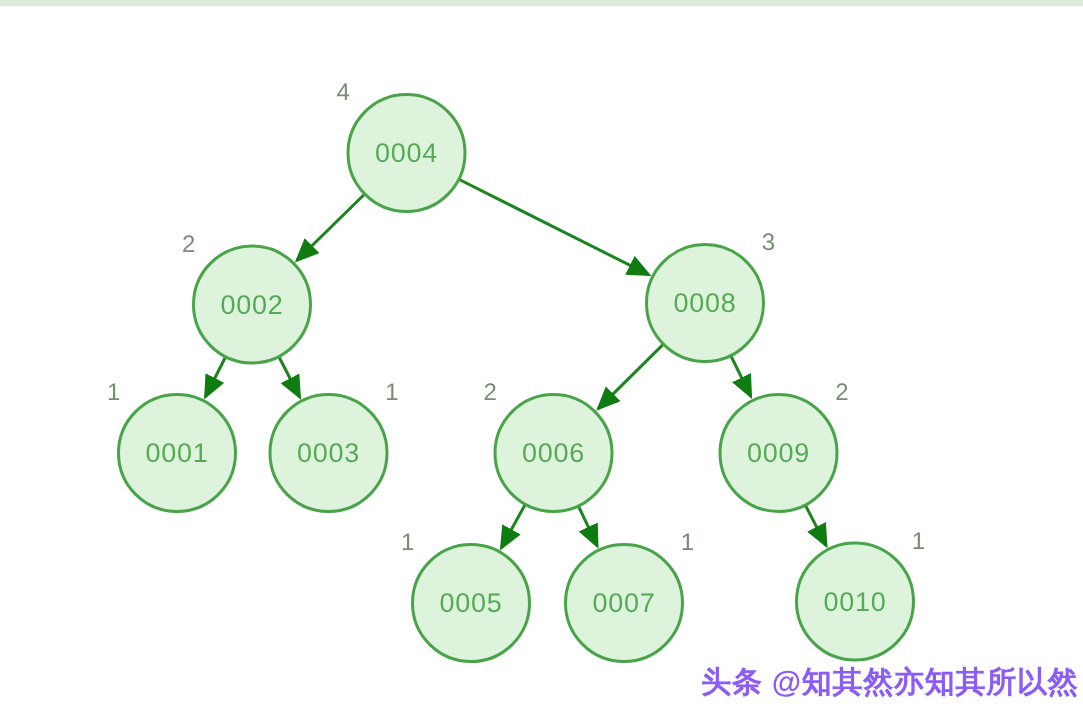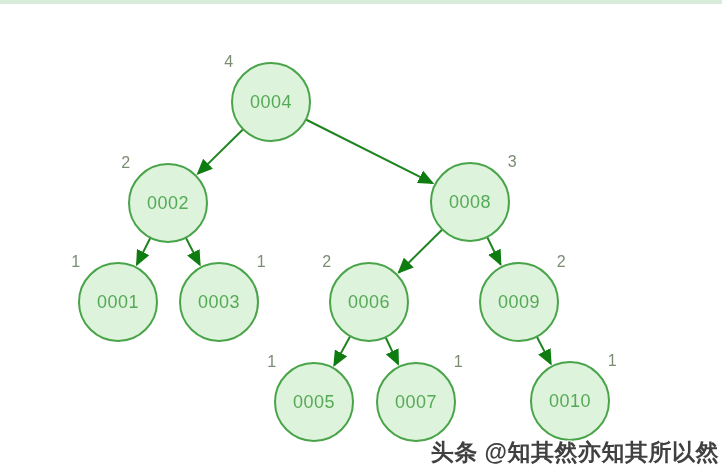--- a/index.html
+++ b/index.html
@@ -29,24 +29,24 @@
     letter-spacing: 0.5px;
   }
   .height-label {
     font-family: "Liberation Sans", sans-serif;
     font-size: 16px;
   }
   .watermark {
     position: absolute;
     right: 3px;
     bottom: 4px;
-    font-size: 23px;
+    font-size: 20px;
     font-weight: 700;
     letter-spacing: 0.5px;
-    color: #404040;
+    color: #8b5cf6;
     text-shadow:
       -1px -1px 0 #ffffff,
        1px -1px 0 #ffffff,
       -1px  1px 0 #ffffff,
        1px  1px 0 #ffffff,
        0 2px 3px rgba(255,255,255,0.9);
     white-space: nowrap;
   }
 </style>
 </head>

